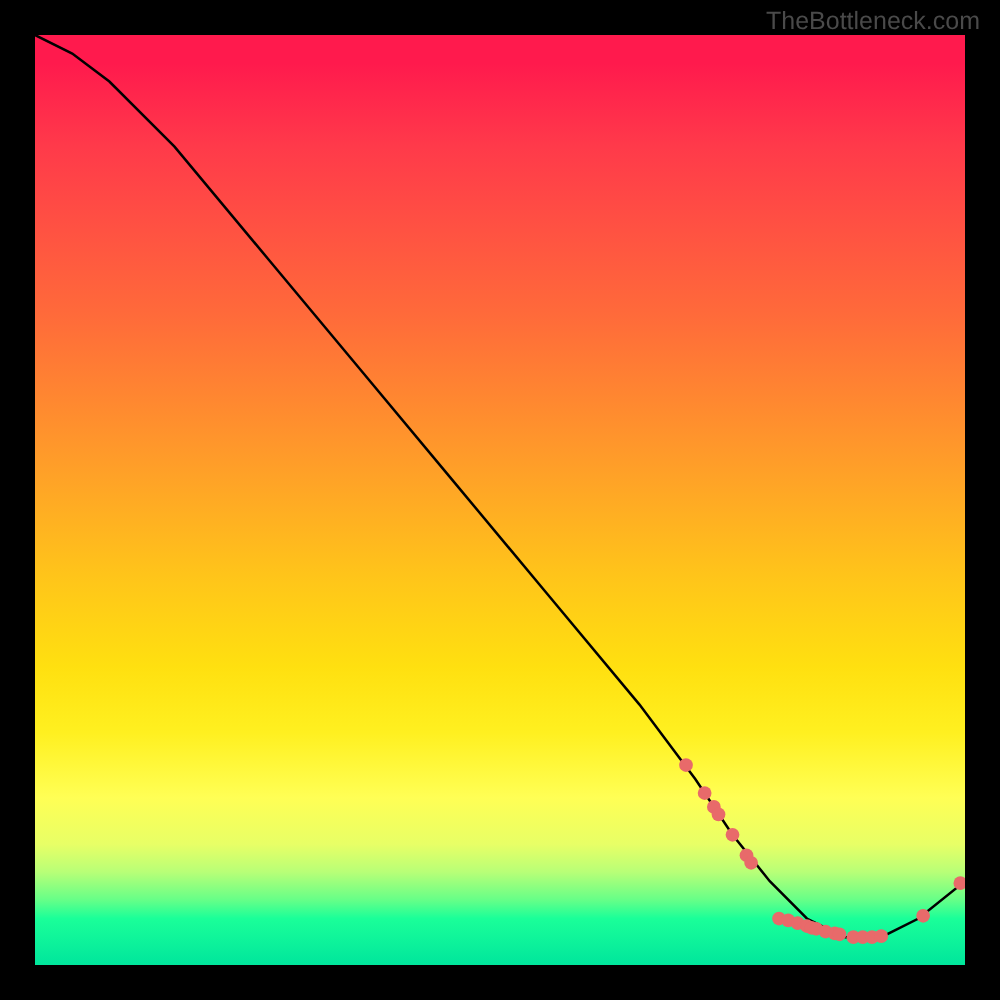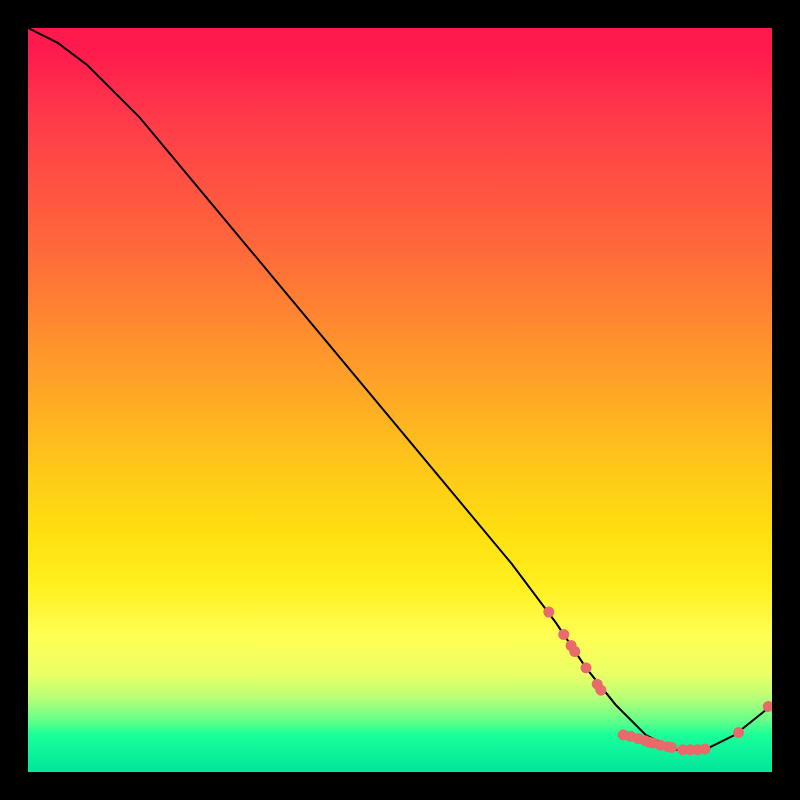--- a/index.html
+++ b/index.html
@@ -89,13 +89,14 @@
           <circle cx="643.6" cy="719.4" r="5.5" fill="#e86a6a"></circle>
           <circle cx="654.7" cy="721.7" r="5.5" fill="#e86a6a"></circle>
           <circle cx="662.2" cy="721.7" r="5.5" fill="#e86a6a"></circle>
           <circle cx="669.6" cy="721.7" r="5.5" fill="#e86a6a"></circle>
           <circle cx="677.0" cy="720.9" r="5.5" fill="#e86a6a"></circle>
           <circle cx="710.5" cy="704.6" r="5.5" fill="#e86a6a"></circle>
           <circle cx="740.3" cy="678.5" r="5.5" fill="#e86a6a"></circle>
         </g>
     </svg>
   </div>
+  <div class="watermark">TheBottleneck.com</div>
 </div>
 
 </body></html>

